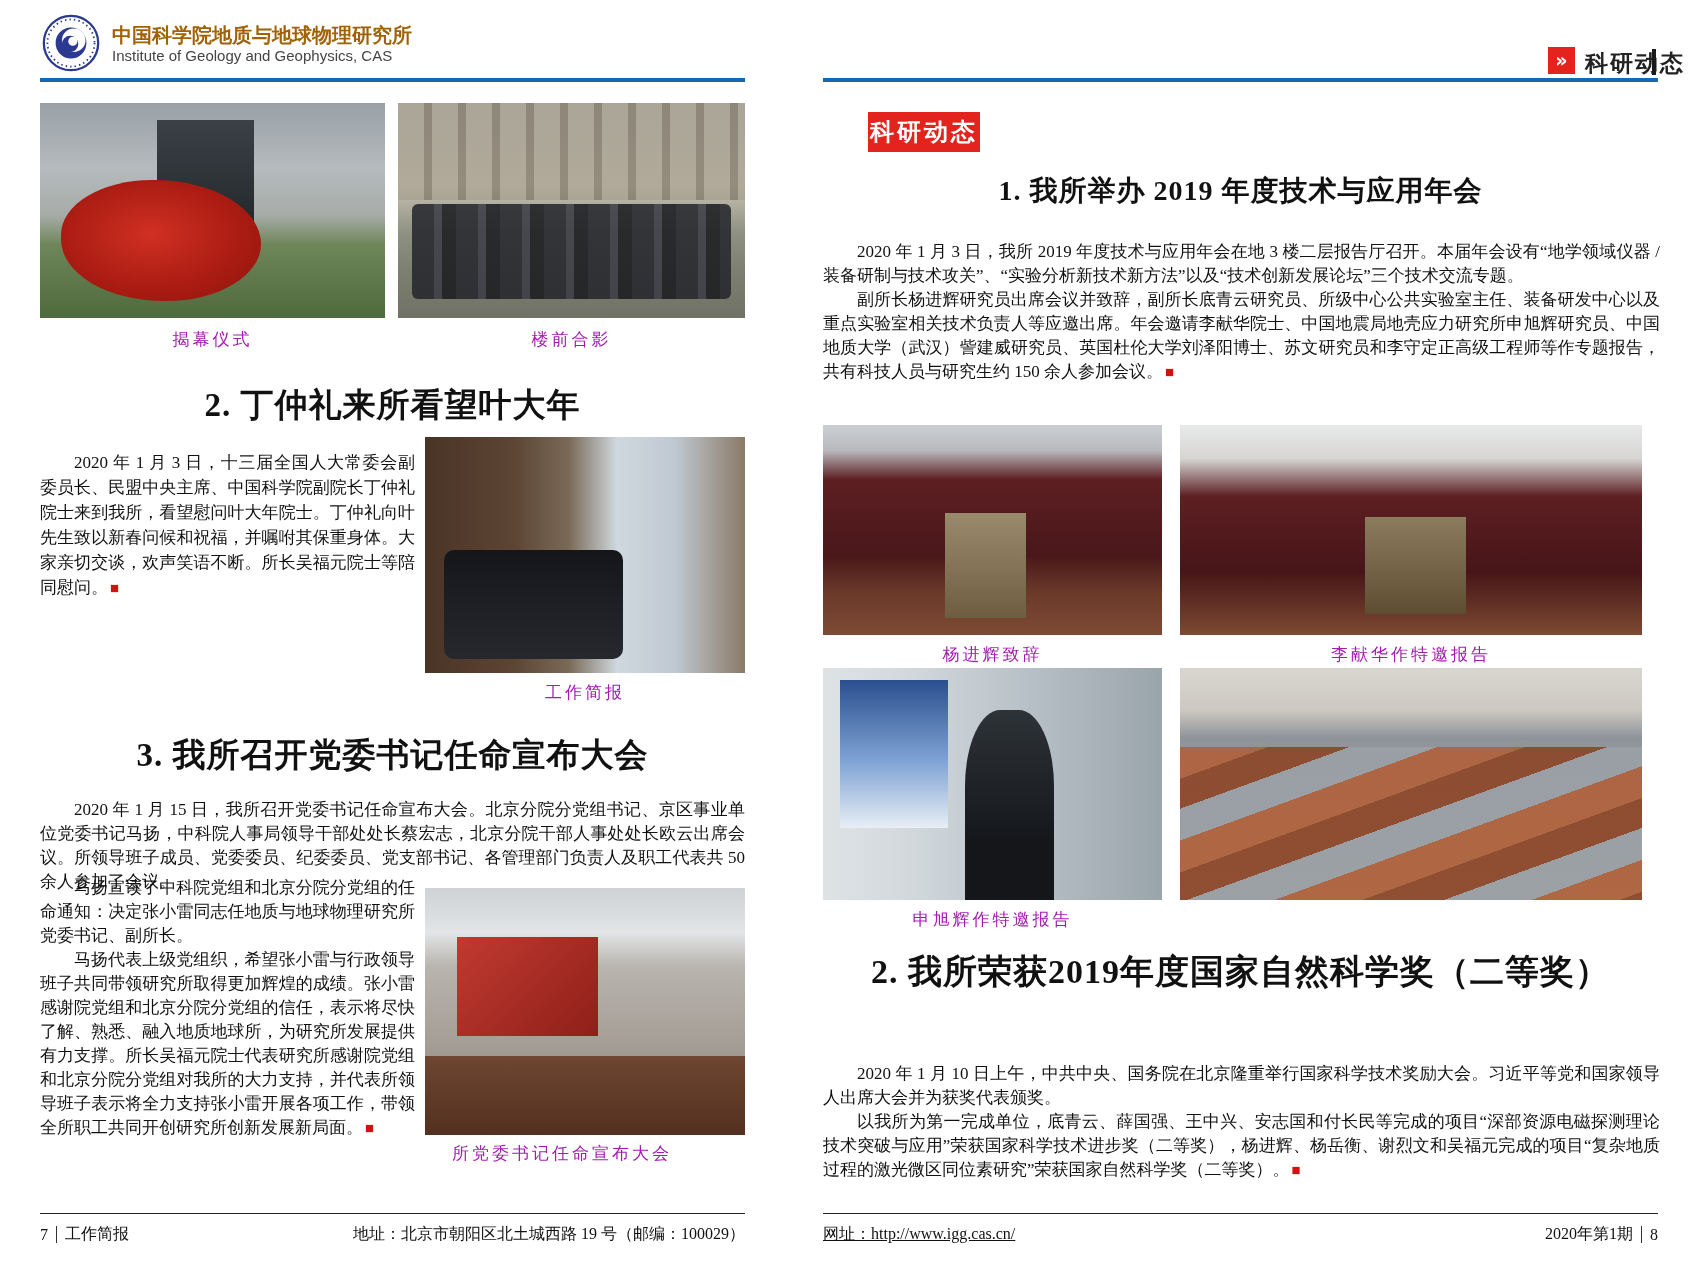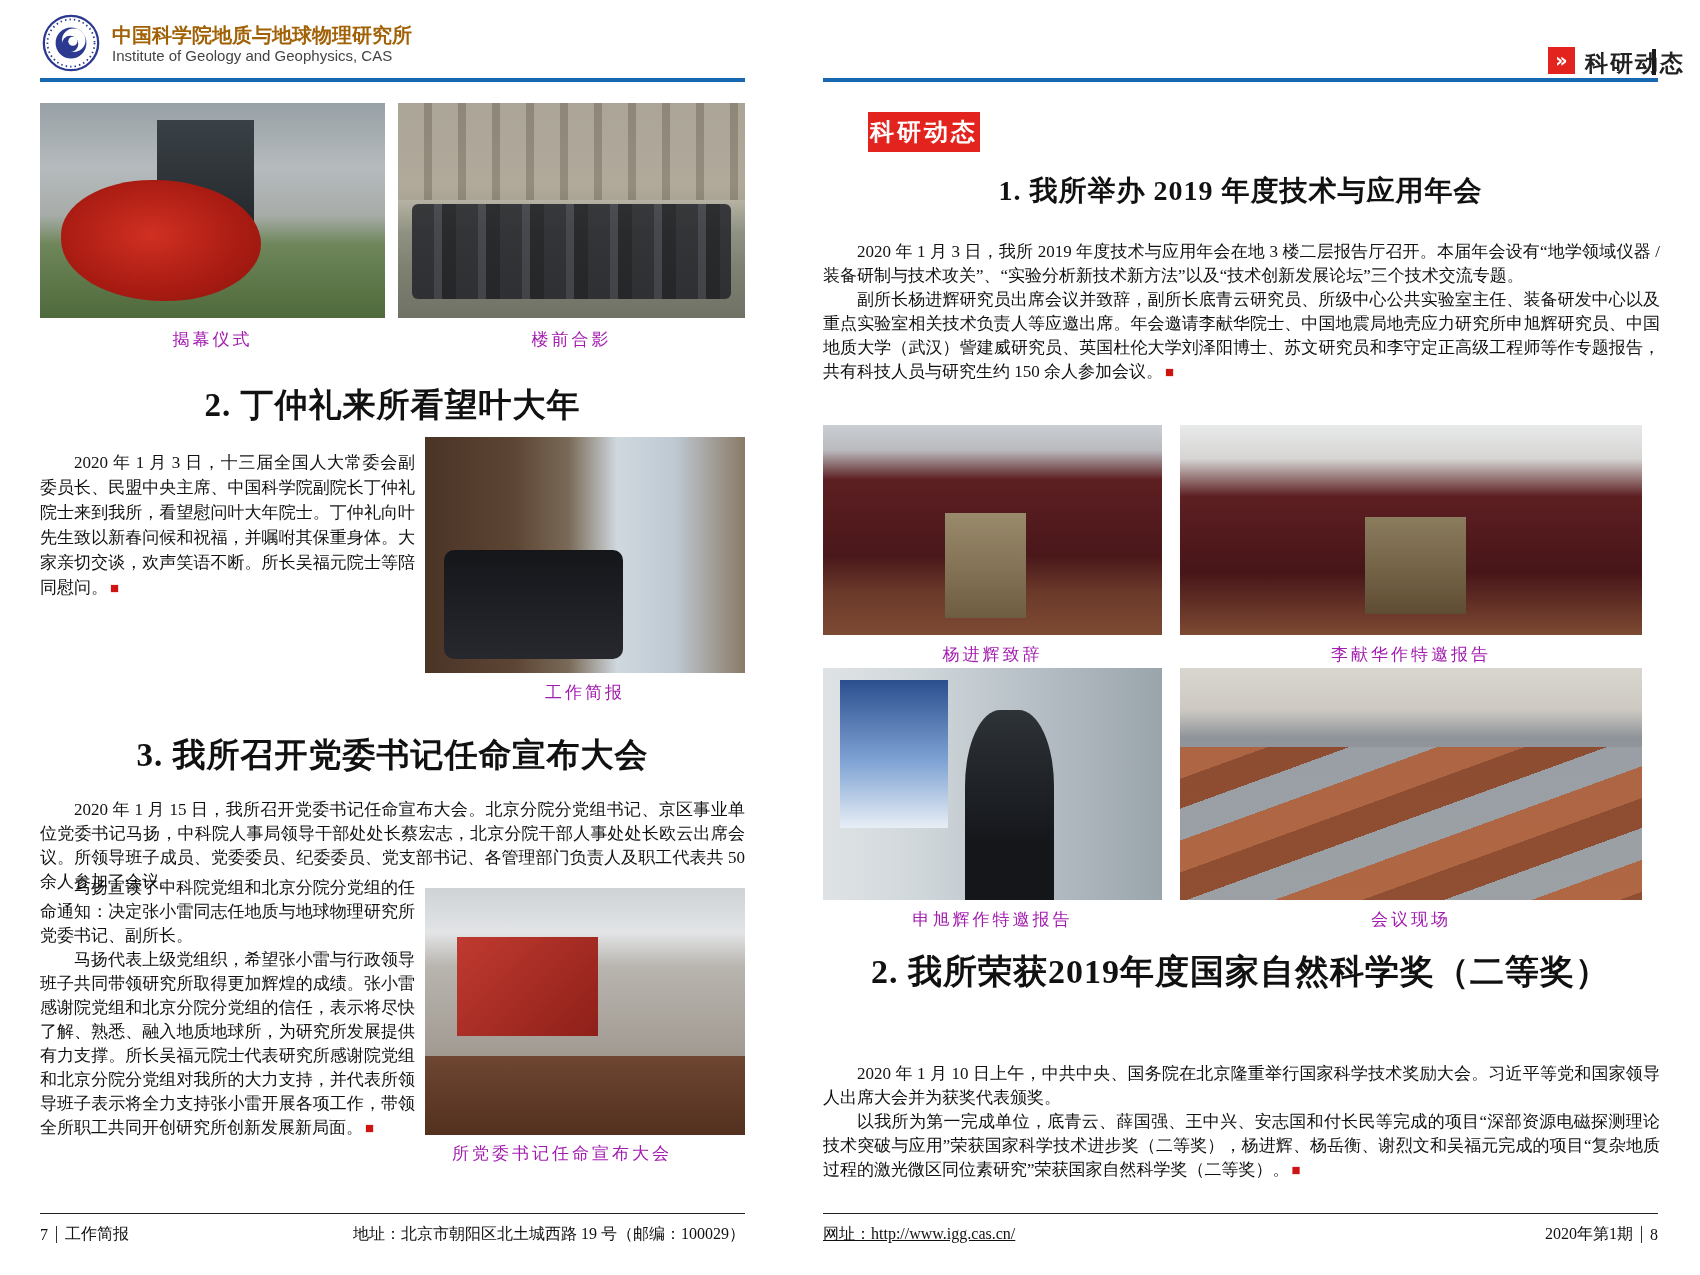--- a/index.html
+++ b/index.html
@@ -135,21 +135,20 @@
   </div>
 
   <div class="photo p-speech1" style="left:823px;top:425px;width:339px;height:210px;"></div>
   <div class="photo p-speech2" style="left:1180px;top:425px;width:462px;height:210px;"></div>
   <div class="abs caption" style="left:823px;top:643px;width:339px;">杨进辉致辞</div>
   <div class="abs caption" style="left:1180px;top:643px;width:462px;">李献华作特邀报告</div>
 
   <div class="photo p-speech3" style="left:823px;top:668px;width:339px;height:232px;"></div>
   <div class="photo p-audience" style="left:1180px;top:668px;width:462px;height:232px;"></div>
   <div class="abs caption" style="left:823px;top:908px;width:339px;">申旭辉作特邀报告</div>
-  <div class="abs caption" style="left:1180px;top:908px;width:462px;">会议现场</div>
 
   <div class="abs h-title" style="left:823px;top:950px;width:835px;font-size:34px;">
     <div>2. 我所荣获2019年度国家自然科学奖（二等奖）</div>
   </div>
 
   <div class="abs body-text" style="left:823px;top:1062px;width:837px;">
     <p>2020 年 1 月 10 日上午，中共中央、国务院在北京隆重举行国家科学技术奖励大会。习近平等党和国家领导人出席大会并为获奖代表颁奖。</p>
     <p><span>以我所为第一完成单位，底青云、薛国强、王中兴、安志国和付长民等完成的项目“深部资源电磁探测理论技术突破与应用”荣获国家科学技术进步奖（二等奖），杨进辉、杨岳衡、谢烈文和吴福元完成的项目“复杂地质过程的激光微区同位素研究”荣获国家自然科学奖（二等奖）。</span><span class="endmark">■</span></p>
   </div>
 

